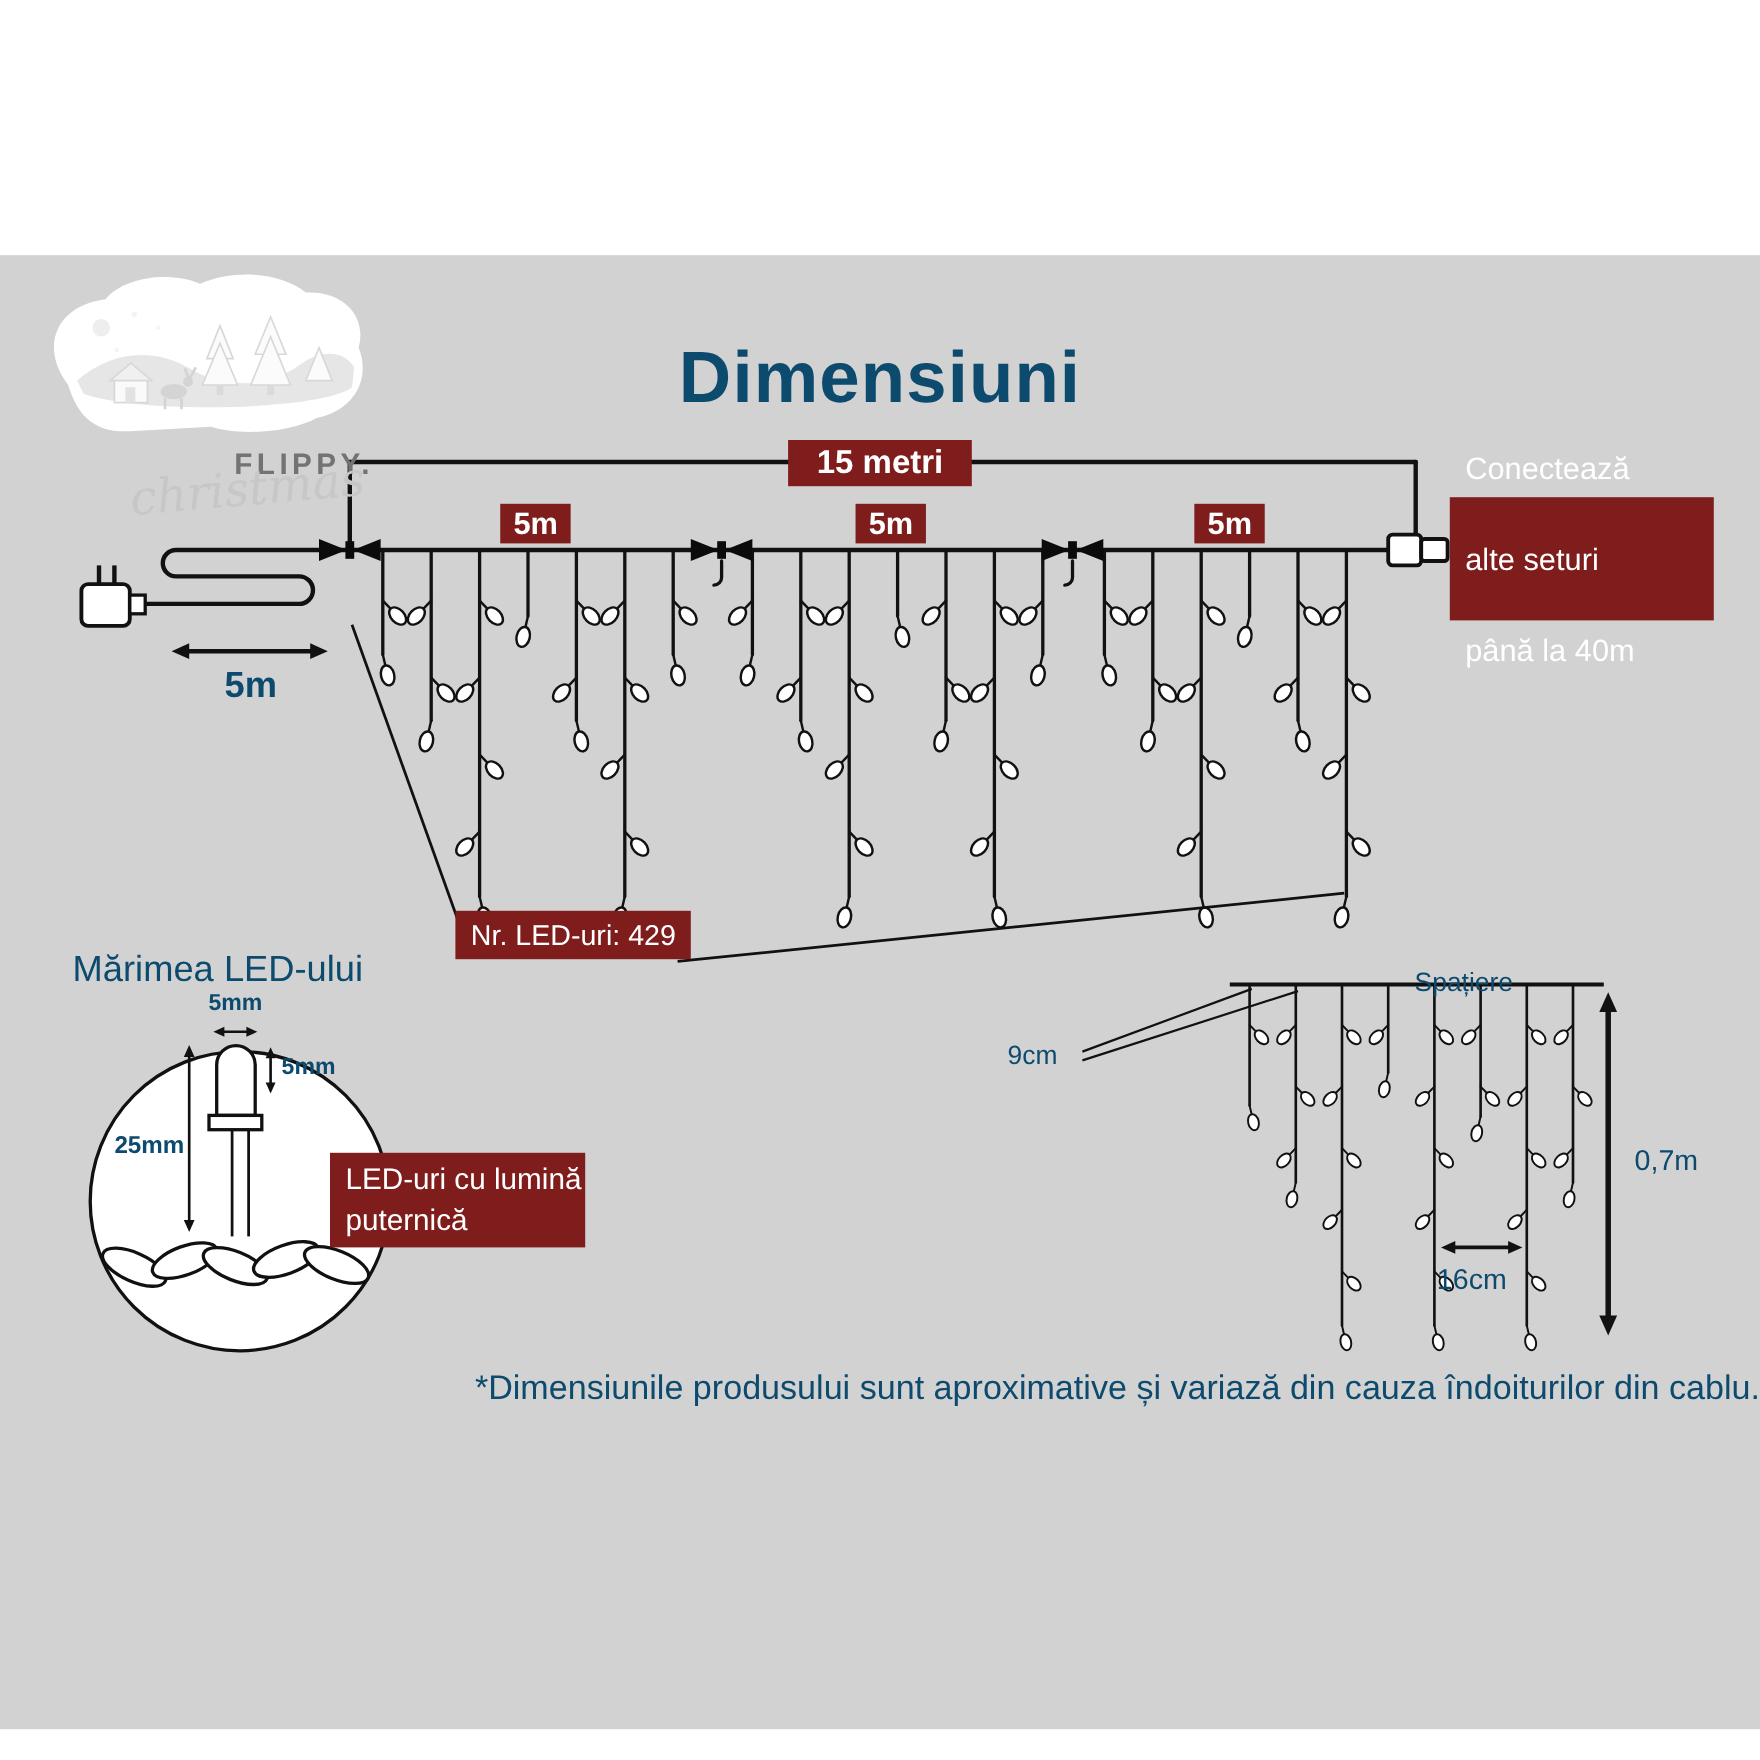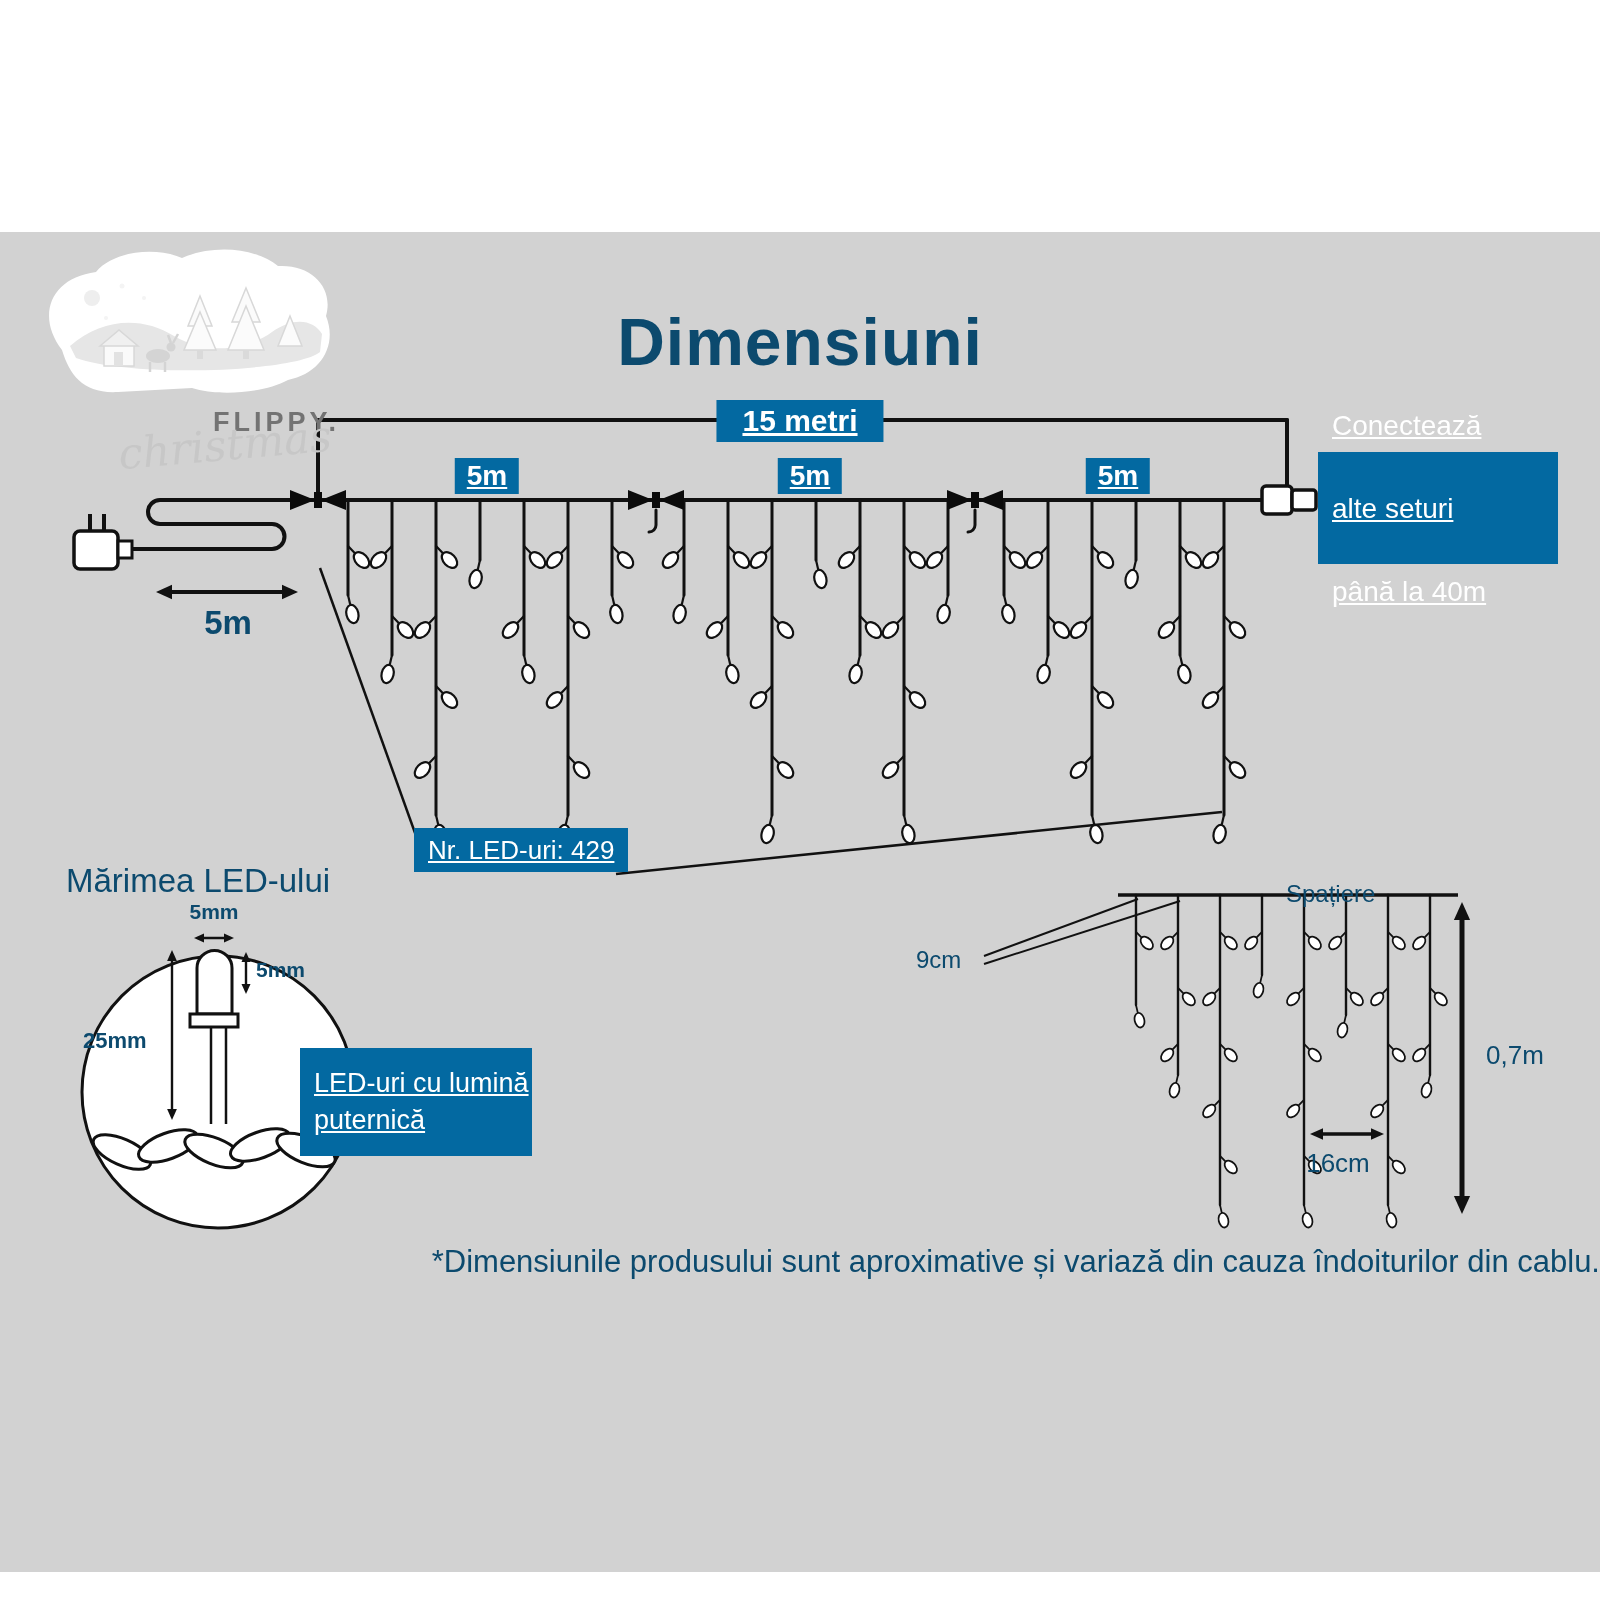--- a/index.html
+++ b/index.html
@@ -4,41 +4,40 @@
 <style>
   html,body{margin:0;padding:0;}
   body{
     width:1600px;height:1600px;position:relative;background:#ffffff;
     font-family:"Liberation Sans",sans-serif;color:#111111;overflow:hidden;
   }
   .band{position:absolute;left:0;top:232px;width:1600px;height:1340px;background:#d2d2d2;}
   svg.art{position:absolute;left:0;top:0;}
   .lbl{position:absolute;color:#0c4a6e;white-space:nowrap;}
   .bb{
-    position:absolute;background:#0369a1;color:#ffffff;
+    position:absolute;background:#7f1d1d;color:#ffffff;
     display:flex;align-items:center;justify-content:center;white-space:nowrap;
     box-sizing:border-box;
-    text-decoration:underline;
   }
   .title{left:0;right:0;top:304px;text-align:center;font-size:66px;font-weight:700;letter-spacing:1px;}
   .box15{left:800px;top:400px;transform:translateX(-50%);height:42px;padding:0 26px;font-size:30px;font-weight:700;}
   .box5m{top:458px;transform:translateX(-50%);height:36px;padding:0 12px;font-size:28px;font-weight:700;}
   .connect{
     left:1318px;top:452px;width:240px;height:112px;
     flex-direction:column;align-items:flex-start;justify-content:center;
     padding-left:14px;font-size:28px;font-weight:400;line-height:35px;gap:48px;
   }
   .lead5m{left:168px;top:604px;width:120px;text-align:center;font-size:33px;font-weight:700;}
   .nrled{left:414px;top:828px;height:44px;padding:0 14px;font-size:26px;font-weight:400;}
   .marimea{left:66px;top:862px;font-size:33px;}
   .mmtop{left:170px;top:900px;width:88px;text-align:center;font-size:21px;font-weight:700;}
   .mmright{left:256px;top:958px;font-size:21px;font-weight:700;}
-  .mm25{left:83px;top:1028px;font-size:22px;font-weight:700;}
+  .mm25{left:104px;top:1028px;font-size:22px;font-weight:700;}
   .lednote{
-    left:300px;top:1048px;width:232px;height:108px;
+    left:300px;top:1048px;width:232px;height:86px;
     flex-direction:column;align-items:flex-start;justify-content:center;
     padding-left:14px;font-size:27px;font-weight:400;line-height:37px;
   }
   .spatiere{left:1286px;top:880px;font-size:24px;}
   .cm9{left:916px;top:946px;font-size:24px;}
   .m07{left:1486px;top:1040px;font-size:26px;}
   .cm16{left:1306px;top:1148px;width:64px;text-align:center;font-size:26px;}
   .disclaimer{left:0;right:0;top:1244px;text-align:right;font-size:31px;}
   .brand{left:213px;top:407px;font-size:27px;font-weight:700;letter-spacing:4px;color:#737373;}
   .script{

